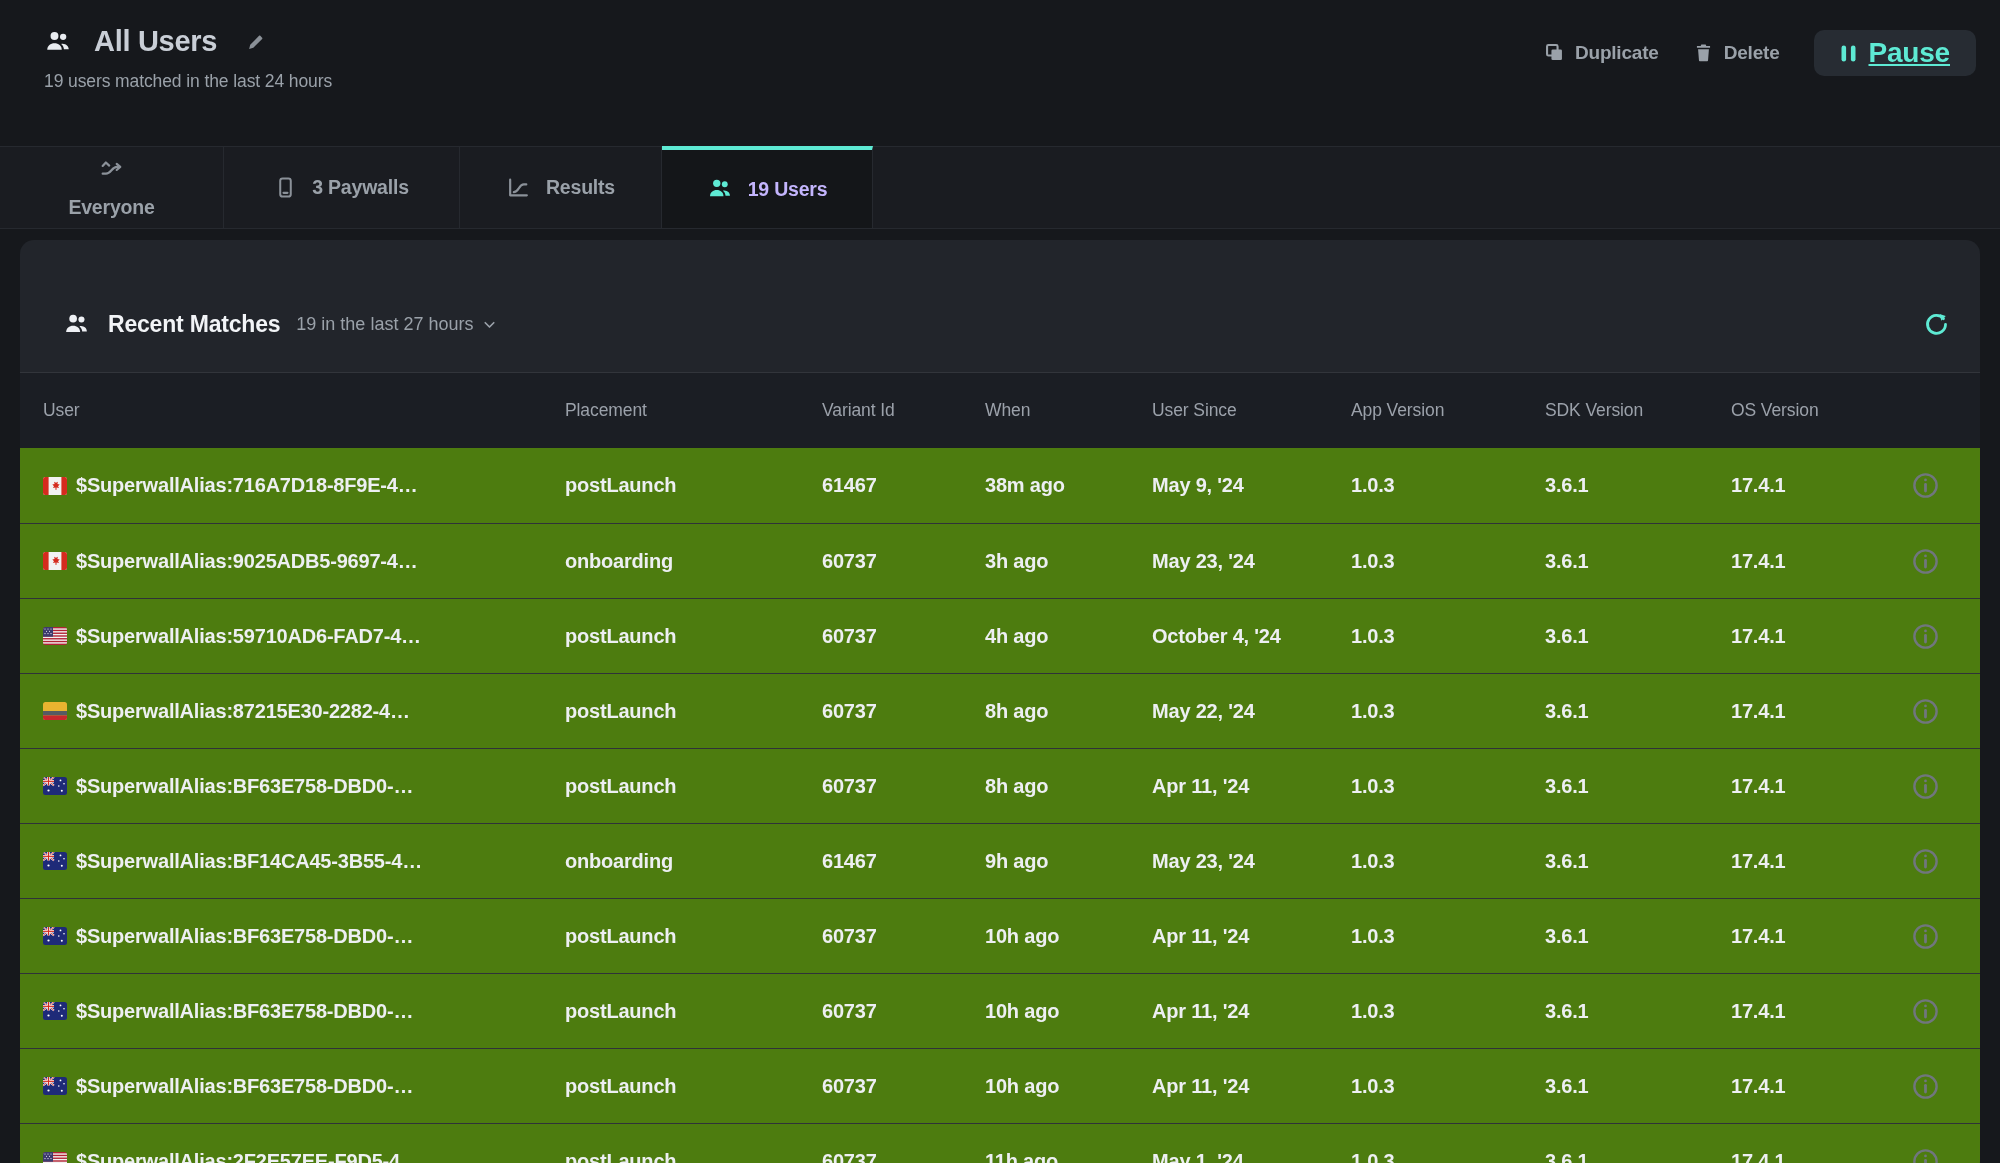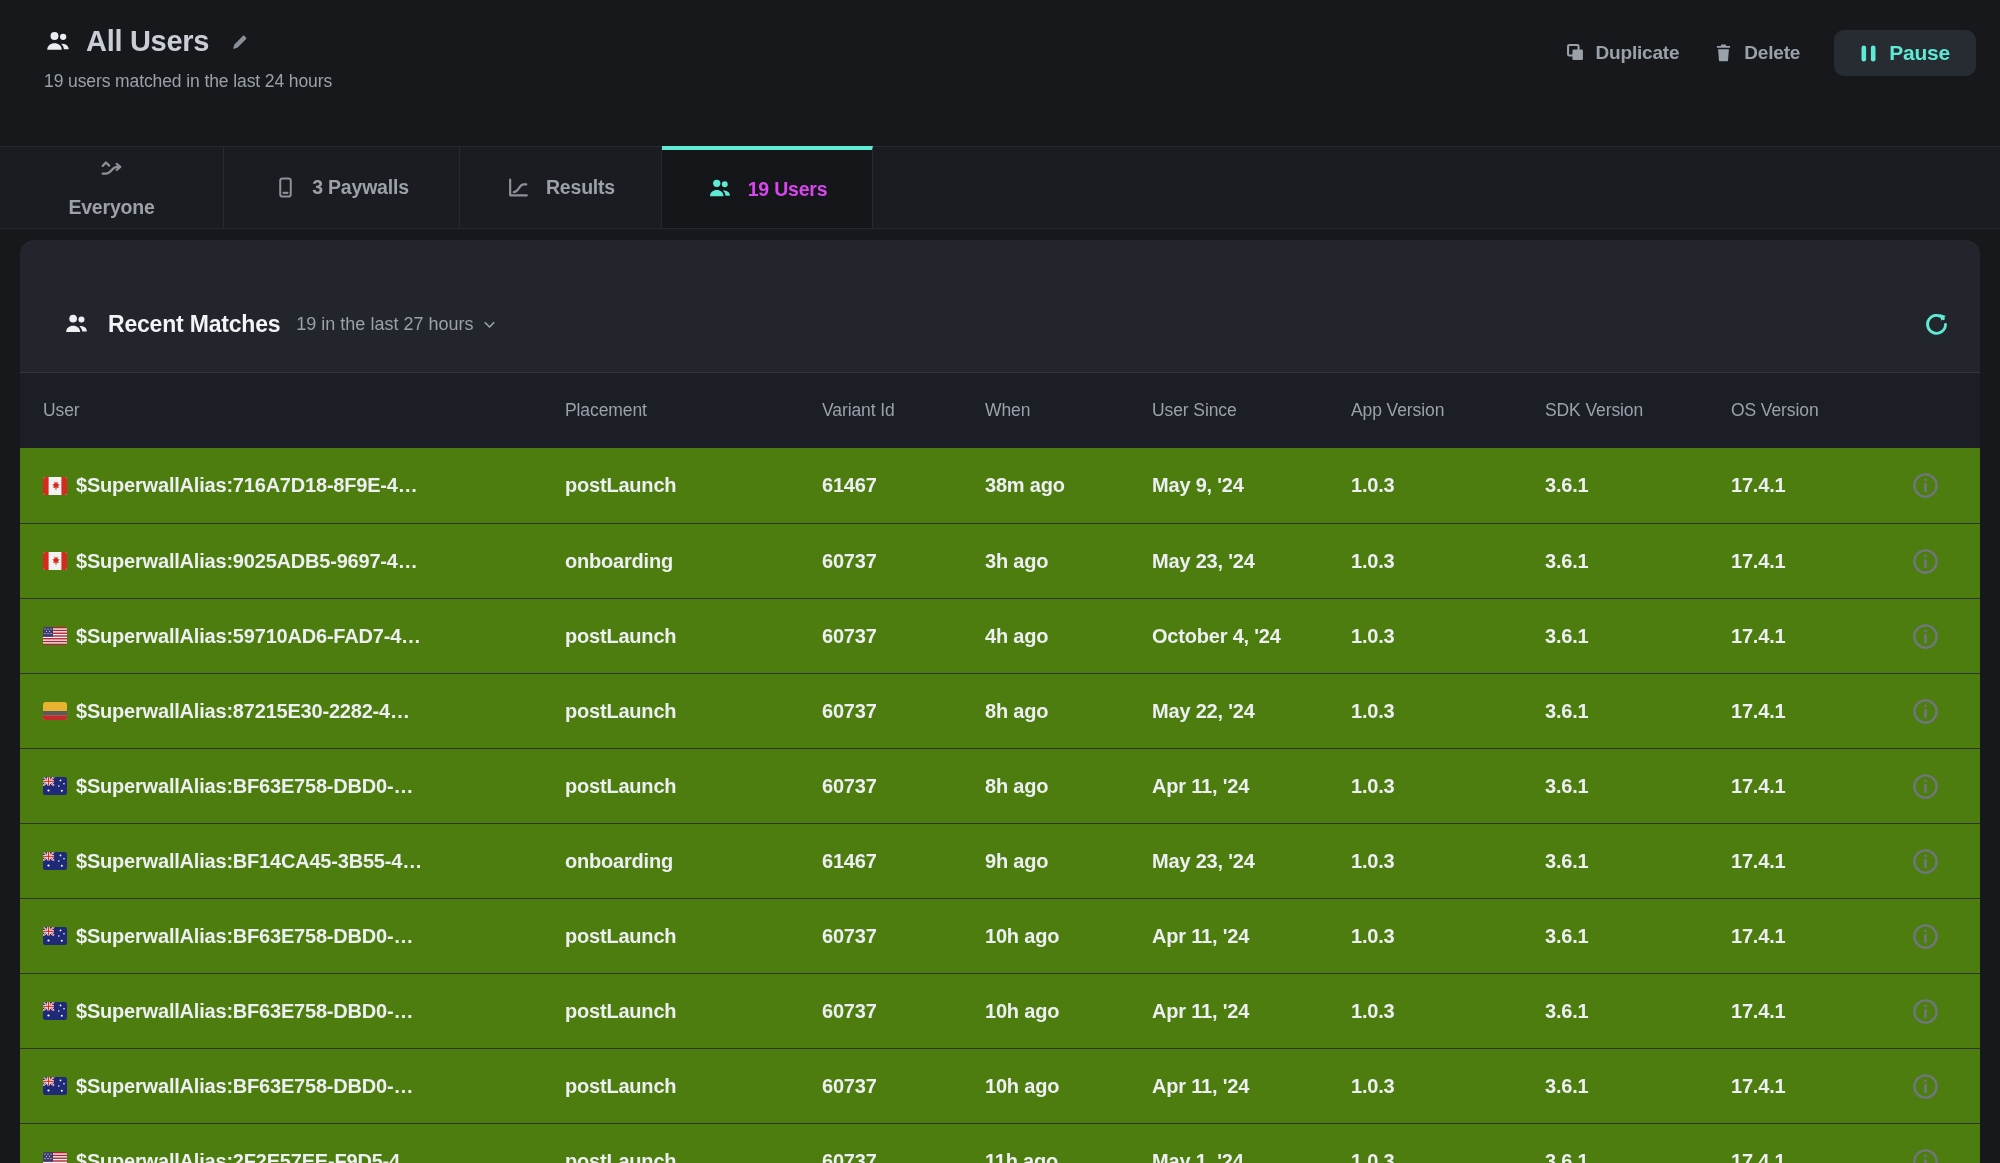--- a/index.html
+++ b/index.html
@@ -7,43 +7,43 @@
   body {
     background:#16181c;
     font-family:"Liberation Sans","DejaVu Sans",sans-serif;
     color:#eef0f4;
     position:relative;
   }
   svg { display:block; }
 
   
   .page-header { position:absolute; top:0; left:0; right:0; height:146px; }
-  .title-row { position:absolute; top:25px; left:44px; display:flex; align-items:center; gap:14px; }
+  .title-row { position:absolute; top:25px; left:44px; display:flex; align-items:center; gap:22px; }
   .title-icon { color:#e9ecf0; }
   .page-title { font-size:29px; font-weight:700; color:#c9ced6; letter-spacing:-0.3px; }
   .edit-btn { color:#8a9097; margin-left:6px; cursor:pointer; }
   .page-subtitle { position:absolute; top:71px; left:44px; font-size:17.5px; color:#9aa1a9; letter-spacing:-0.1px; }
 
   .header-actions { position:absolute; top:30px; right:24px; display:flex; align-items:center; gap:34px; }
   .text-btn { display:flex; gap:10px; color:#9aa1a9; font-size:19px; font-weight:700; cursor:pointer; letter-spacing:-0.2px; }
-  .pause-btn { display:flex; align-items:center; gap:12px; background:#272c33; border-radius:10px; height:46px; padding:0 26px; color:#5eead4; font-size:21px; font-weight:700; cursor:pointer; letter-spacing:-0.2px; }
+  .pause-btn { display:flex; align-items:center; gap:12px; background:#272c33; border-radius:10px; height:46px; padding:0 26px; color:#5eead4; font-size:28px; font-weight:700; cursor:pointer; letter-spacing:-0.2px;text-decoration:underline; }
 
   
   .tabbar { position:absolute; top:146px; left:0; right:0; height:83px;
     background:#1a1c21; border-top:1px solid #26292f; border-bottom:1px solid #26292f;
     display:flex; }
   .tab { display:flex; align-items:center; justify-content:center; gap:15px;
     border-right:1px solid #26292f; color:#9aa1a9; font-size:19.5px; font-weight:600;
     cursor:pointer; letter-spacing:-0.2px; }
   .tab .tab-icon { color:#8b9199; }
   .tab-everyone { width:224px;flex-direction:column; }
   .tab-paywalls { width:236px; }
   .tab-results  { width:202px; }
   .tab-users    { width:211px; }
-  .tab.active { background:#141619; color:#d946ef; border-top:4px solid #5eead4; margin-top:-1px; }
+  .tab.active { background:#141619; color:#c4b5fd; border-top:4px solid #5eead4; margin-top:-1px; }
   .tab.active .tab-icon { color:#5eead4; }
 
   
   .card { position:absolute; left:20px; top:240px; width:1960px; height:935px;
     background:#22252b; border-radius:14px; overflow:hidden; }
 
   .card-header { height:97px; display:flex; align-items:center; padding:0 30px 0 43px;
     border-bottom:1px solid #32353b;margin-top:36px; }
   .card-title-icon { color:#eef0f4; margin-right:18px; }
   .card-title { font-size:23px; font-weight:700; color:#f2f4f7; letter-spacing:-0.2px; }

